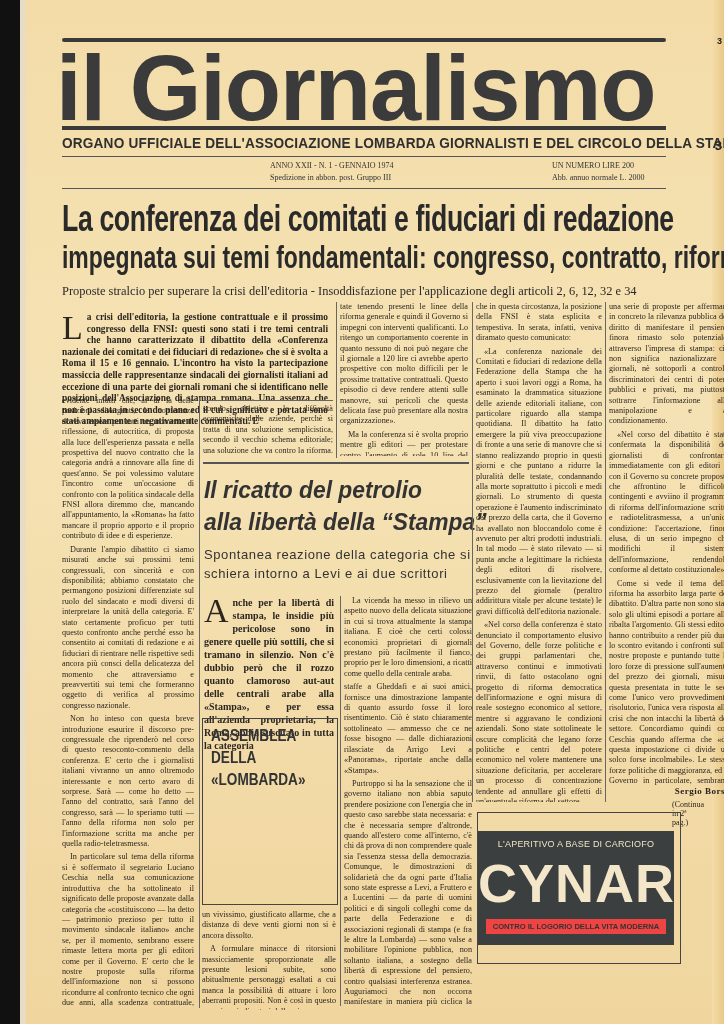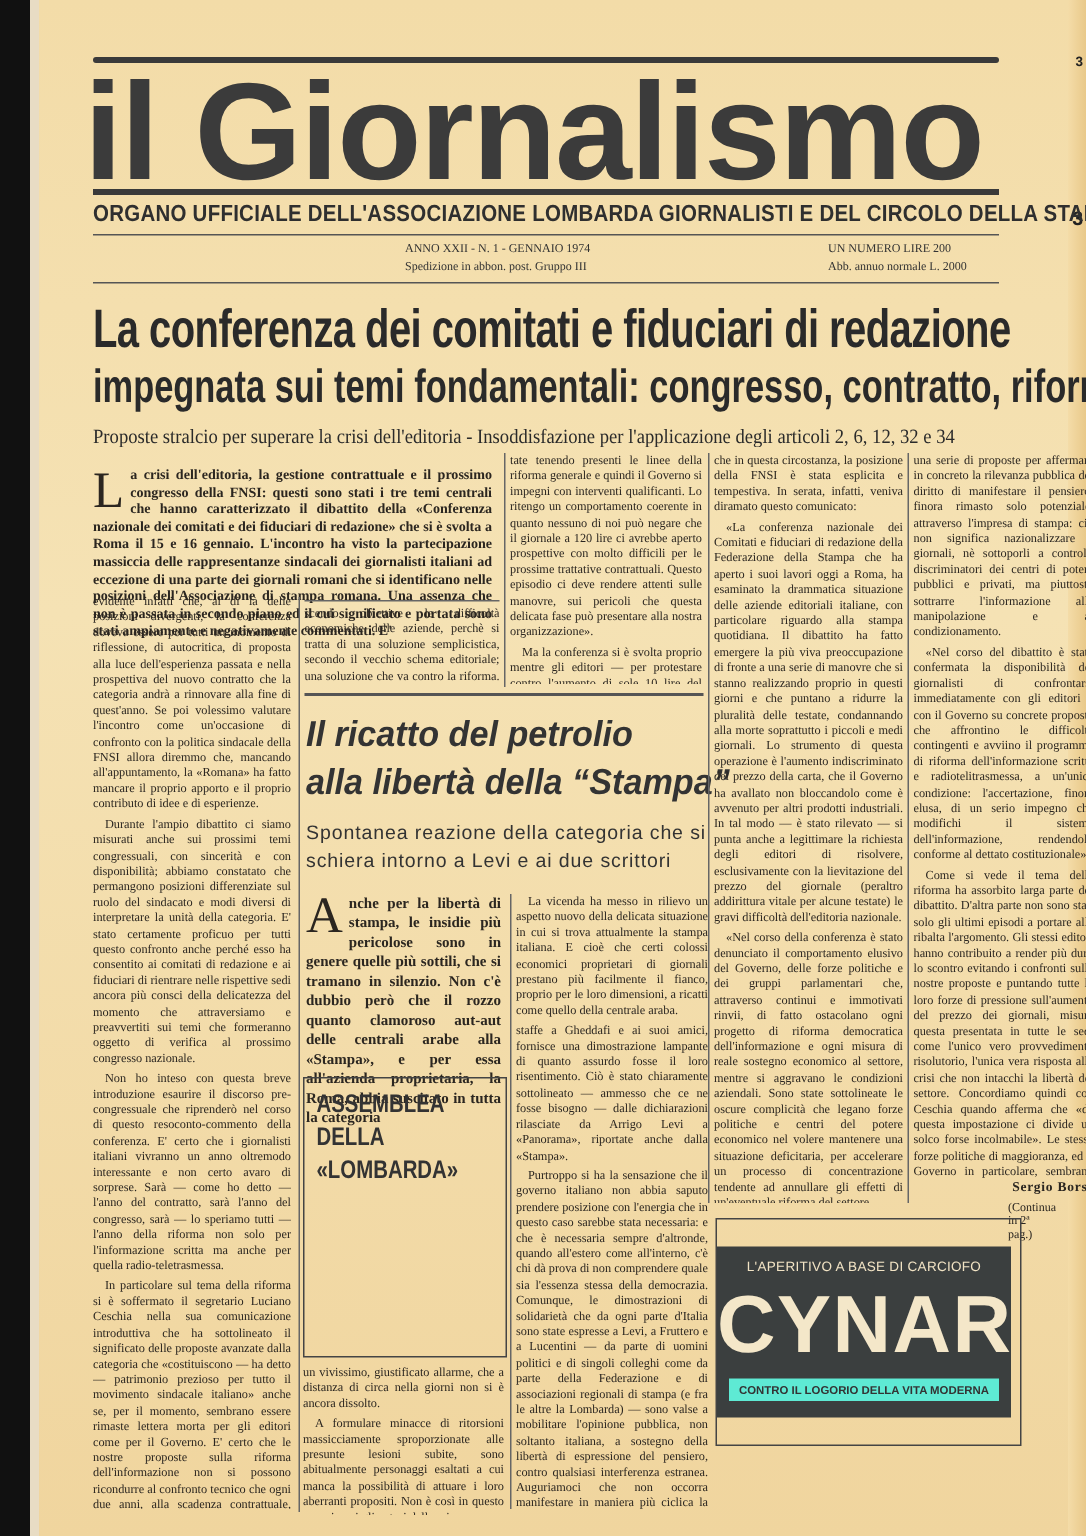--- a/index.html
+++ b/index.html
@@ -46,21 +46,21 @@
   .assemblea .t { position:absolute; left:8px; top:6px; font-family:"Liberation Sans", sans-serif; font-weight:bold; font-size:17px; line-height:22px; color:#333; transform:scaleX(0.8); transform-origin:left; white-space:nowrap; }
   .assemblea .d { position:absolute; left:8px; top:78px; width:118px; font-size:8.6px; line-height:11px; font-weight:bold; text-align:justify; }
 
   .signature { position:absolute; right:0; font-size:9px; font-weight:bold; letter-spacing:0.5px; }
   .contd { position:absolute; font-size:8px; }
 
   .ad-frame { position:absolute; left:402px; top:812px; width:202px; height:150px; border:1.5px solid #444;margin-left:13px; }
   .ad-inner { position:absolute; left:0; top:18px; width:196px; height:114px; background:#3b3f3f; }
   .ad-top { position:absolute; left:0; width:196px; top:8px; text-align:center; font-family:"Liberation Sans", sans-serif; font-size:9px; color:#f1e3c4; letter-spacing:0.2px; }
   .ad-brand { position:absolute; left:0; width:196px; top:22px; text-align:center; font-family:Liberation Sans, sans-serif; font-weight:bold; font-size:54px; line-height:60px; color:#f4e7c9; letter-spacing:1px; }
-  .ad-tag { position:absolute; left:8px; top:88px; width:180px; height:15px; background:#5eead4; color:#333; text-align:center; font-family:"Liberation Sans", sans-serif; font-weight:bold; font-size:7.6px; line-height:15px; }
+  .ad-tag { position:absolute; left:8px; top:88px; width:180px; height:15px; background:#ef4444; color:#333; text-align:center; font-family:"Liberation Sans", sans-serif; font-weight:bold; font-size:7.6px; line-height:15px; }
   .marks { position:absolute; right:2px; font-family:"Liberation Sans", sans-serif; font-size:9px; font-weight:bold; color:#222; }
 </style>
 </head>
 <body>
 
 <div class="left-edge"></div>
 <div class="left-strip"></div>
 <div class="right-edge"></div>
 <div class="marks" style="top:36px">3</div>
 <div class="marks" style="top:138px;font-size:13px">3</div>
@@ -124,21 +124,21 @@
 
   <div class="assemblea">
     <div class="t">
       <span>ASSEMBLEA</span><br>
       <span>DELLA</span><br>
       <span>«LOMBARDA»</span>
     </div>
   </div>
 
   <div class="col" style="left:140px;top:910px;width:134px;height:100px">
-    <p style="text-indent:0">un vivissimo, giustificato allarme, che a distanza di circa nella giorni non si è ancora dissolto.</p>
+    <p style="text-indent:0">un vivissimo, giustificato allarme, che a distanza di deve venti giorni non si è ancora dissolto.</p>
     <p>A formulare minacce di ritorsioni massicciamente sproporzionate alle presunte lesioni subite, sono abitualmente personaggi esaltati a cui manca la possibilità di attuare i loro aberranti propositi. Non è così in questo caso, in cui gli autori delle minacce sono sì degli esaltati ma hanno purtroppo il potere di mandare a compimento ciò che dicono di voler fare.</p>
 
   </div>
   <div class="vline" style="left:278px;top:596px;height:410px"></div>
 
   <div class="col" style="left:282px;top:596px;width:128px;height:410px">
     <p>La vicenda ha messo in rilievo un aspetto nuovo della delicata situazione in cui si trova attualmente la stampa italiana. E cioè che certi colossi economici proprietari di giornali prestano più facilmente il fianco, proprio per le loro dimensioni, a ricatti come quello della centrale araba.</p>
     <p style="text-indent:0">staffe a Gheddafi e ai suoi amici, fornisce una dimostrazione lampante di quanto assurdo fosse il loro risentimento. Ciò è stato chiaramente sottolineato — ammesso che ce ne fosse bisogno — dalle dichiarazioni rilasciate da Arrigo Levi a «Panorama», riportate anche dalla «Stampa».</p>
     <p>Purtroppo si ha la sensazione che il governo italiano non abbia saputo prendere posizione con l'energia che in questo caso sarebbe stata necessaria: e che è necessaria sempre d'altronde, quando all'estero come all'interno, c'è chi dà prova di non comprendere quale sia l'essenza stessa della democrazia. Comunque, le dimostrazioni di solidarietà che da ogni parte d'Italia sono state espresse a Levi, a Fruttero e a Lucentini — da parte di uomini politici e di singoli colleghi come da parte della Federazione e di associazioni regionali di stampa (e fra le altre la Lombarda) — sono valse a mobilitare l'opinione pubblica, non soltanto italiana, a sostegno della libertà di espressione del pensiero, contro qualsiasi interferenza estranea. Auguriamoci che non occorra manifestare in maniera più ciclica la volontà dell'intera categoria di non subire intimidazioni di sorta.</p>
   </div>

